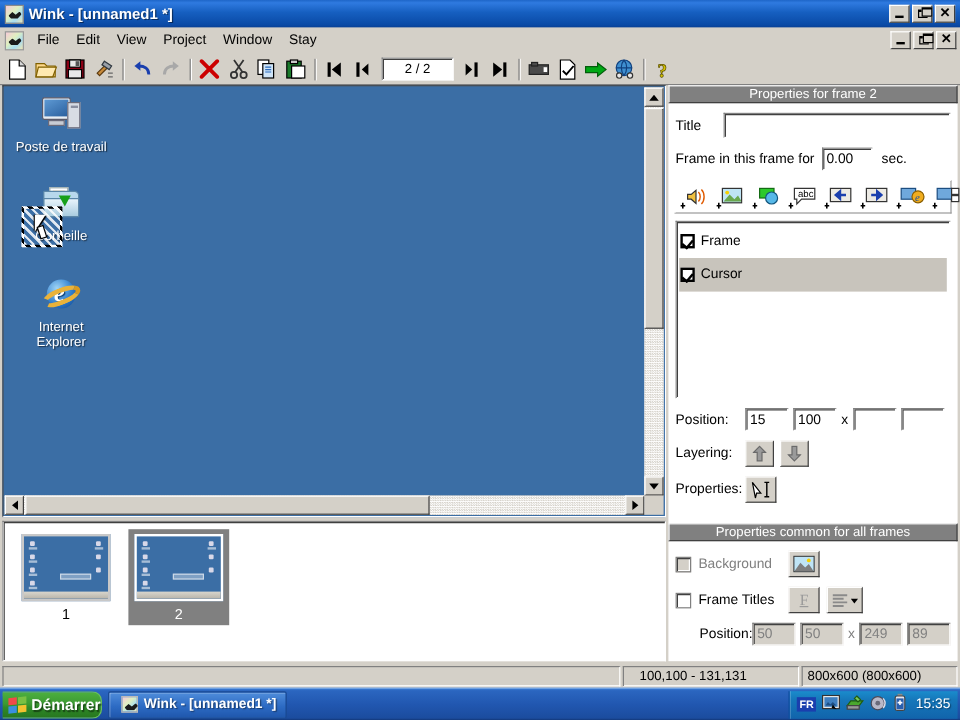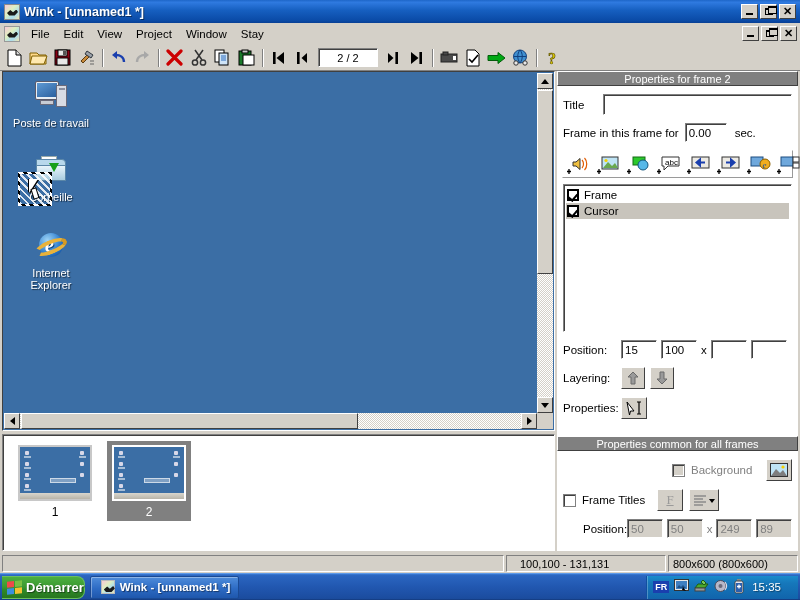--- a/index.html
+++ b/index.html
@@ -203,21 +203,21 @@
   .txt.dis { background:#d4d0c8; color:#808080; }
   .btnp {
     background:#d4d0c8; border:1px solid #fff; border-right-color:#404040; border-bottom-color:#404040;
     display:flex; align-items:center; justify-content:center;
   }
   .objlist {
     margin: 6px 6px 0 6px; height: 148px; background:#fff;
     border:1px solid #808080; border-right-color:#fff; border-bottom-color:#fff;
     box-shadow: inset 1px 1px 0 #404040; padding: 2px; overflow:hidden;
   }
-  .objrow { display:flex; align-items:center; height:16px; padding-left:1px; font-size:11.5px; }
+  .objrow { display:flex; align-items:center; height:28px; padding-left:1px; font-size:11.5px; }
   .objrow.sel { background:#c8c4bc; }
   .cbx { width:12px; height:12px; background:#fff; border:2px solid #000; margin-right:5px;
      position:relative; flex:none; }
   .cbx::after {
     content:""; position:absolute; left:1px; top:1px; width:4px; height:7px;
     border:solid #000; border-width:0 2px 2px 0; transform: rotate(40deg);
   }
   .iconbar {
     display:flex; gap:2px; margin: 4px 5px 0 5px; padding: 2px;
     border-top:1px solid #fff; border-left:1px solid #fff;
@@ -247,21 +247,21 @@
   .winflag { width:15px; height:13px; display:grid; grid-template-columns:1fr 1fr; grid-template-rows:1fr 1fr;
      gap:1px; transform: skewY(-6deg); flex:none; }
   .winflag i { display:block; }
   .taskbtn {
     height: 23px; margin-left: 5px; display:flex; align-items:center; gap:5px; padding: 0 8px;
     background: linear-gradient(180deg,#4f8ddb,#2d6bc4 55%,#1f57ac);
     border: 1px solid #1a4a94; box-shadow: inset 1px 1px 0 rgba(255,255,255,.35);
     color:#fff; font-size:11.5px; font-weight:bold; text-shadow:1px 1px 1px rgba(0,0,0,.45);
     border-radius: 2px; max-width: 300px; white-space:nowrap;
   }
-  .tray { margin-left:auto; height:23px; display:flex; align-items:center; gap:5px; padding:0 17px 0 6px;
+  .tray { margin-left:auto; height:23px; display:flex; align-items:center; gap:5px; padding:0 6px 0 6px;
      background: linear-gradient(180deg,#1a8ccc 0%,#1678bb 30%,#1164ab 100%);
      border-left: 1px solid #1050a0; box-shadow: inset 1px 0 0 rgba(255,255,255,.25); }
   .tray .clock { color:#fff; font-size:11.5px; margin-left:3px; text-shadow:1px 1px 1px rgba(0,0,0,.4); }
   .fr-ind { background:#1a3fae; color:#fff; font-size:9px; font-weight:bold; padding:1px 2px; }
 </style>
 </head>
 <body>
 
 <div id="app">
 
@@ -684,21 +684,21 @@
       <div class="btnp" style="width:26px;height:22px;">
         <svg width="18" height="16" viewBox="0 0 18 16">
           <path d="M2 2l7 9H5.5l-1 4z" fill="#fff" stroke="#000"></path>
           <path d="M12 2h4M14 2v12M12 14h4" stroke="#000" stroke-width="1.2" fill="none"></path>
         </svg>
       </div>
     </div>
 
     <div class="panel-head" style="margin-top:13px;">Properties common for all frames</div>
 
-    <div class="row" style="padding-top:8px;justify-content:flex-end;">
+    <div class="row" style="padding-top:8px;">
       <div style="width:13px;height:13px;background:#d4d0c8;border:1px solid #808080;box-shadow:inset 1px 1px 0 #404040, inset -1px -1px 0 #fff;"></div>
       <div class="lbl dis" style="margin-left:6px;width:75px;">Background</div>
       <div class="btnp" style="width:26px;height:22px;">
         <svg width="18" height="14" viewBox="0 0 18 14">
           <rect x="0.5" y="0.5" width="17" height="13" fill="#bfe4f5" stroke="#333"></rect>
           <circle cx="13" cy="4" r="1.6" fill="#f5d000"></circle>
           <path d="M1 13l5-7 4 4 3-3 4 6z" fill="#7e7e7e"></path>
         </svg>
       </div>
     </div>
@@ -722,21 +722,21 @@
       <div class="txt dis" style="width:36px;margin-left:6px;">50</div>
       <div class="txt dis" style="width:36px;margin-left:4px;">50</div>
       <div class="lbl dis" style="margin:0 4px;">x</div>
       <div class="txt dis" style="width:36px;">249</div>
       <div class="txt dis" style="width:36px;margin-left:4px;">89</div>
     </div>
   </div>
 
   <div class="statusbar">
     <div class="sbcell" style="flex:1;"></div>
-    <div class="sbcell" style="width:160px;padding-left:13px;">100,100 - 131,131</div>
+    <div class="sbcell" style="width:147px;padding-left:13px;">100,100 - 131,131</div>
     <div class="sbcell" style="width:130px;">800x600 (800x600)</div>
   </div>
 
   <div class="taskbar">
     <div class="startbtn">
       <span class="winflag">
         <i style="background:#f04a4a"></i>
           <i style="background:#7ac043"></i>
         <i style="background:#3a8fe0"></i>
           <i style="background:#f2c230"></i>

